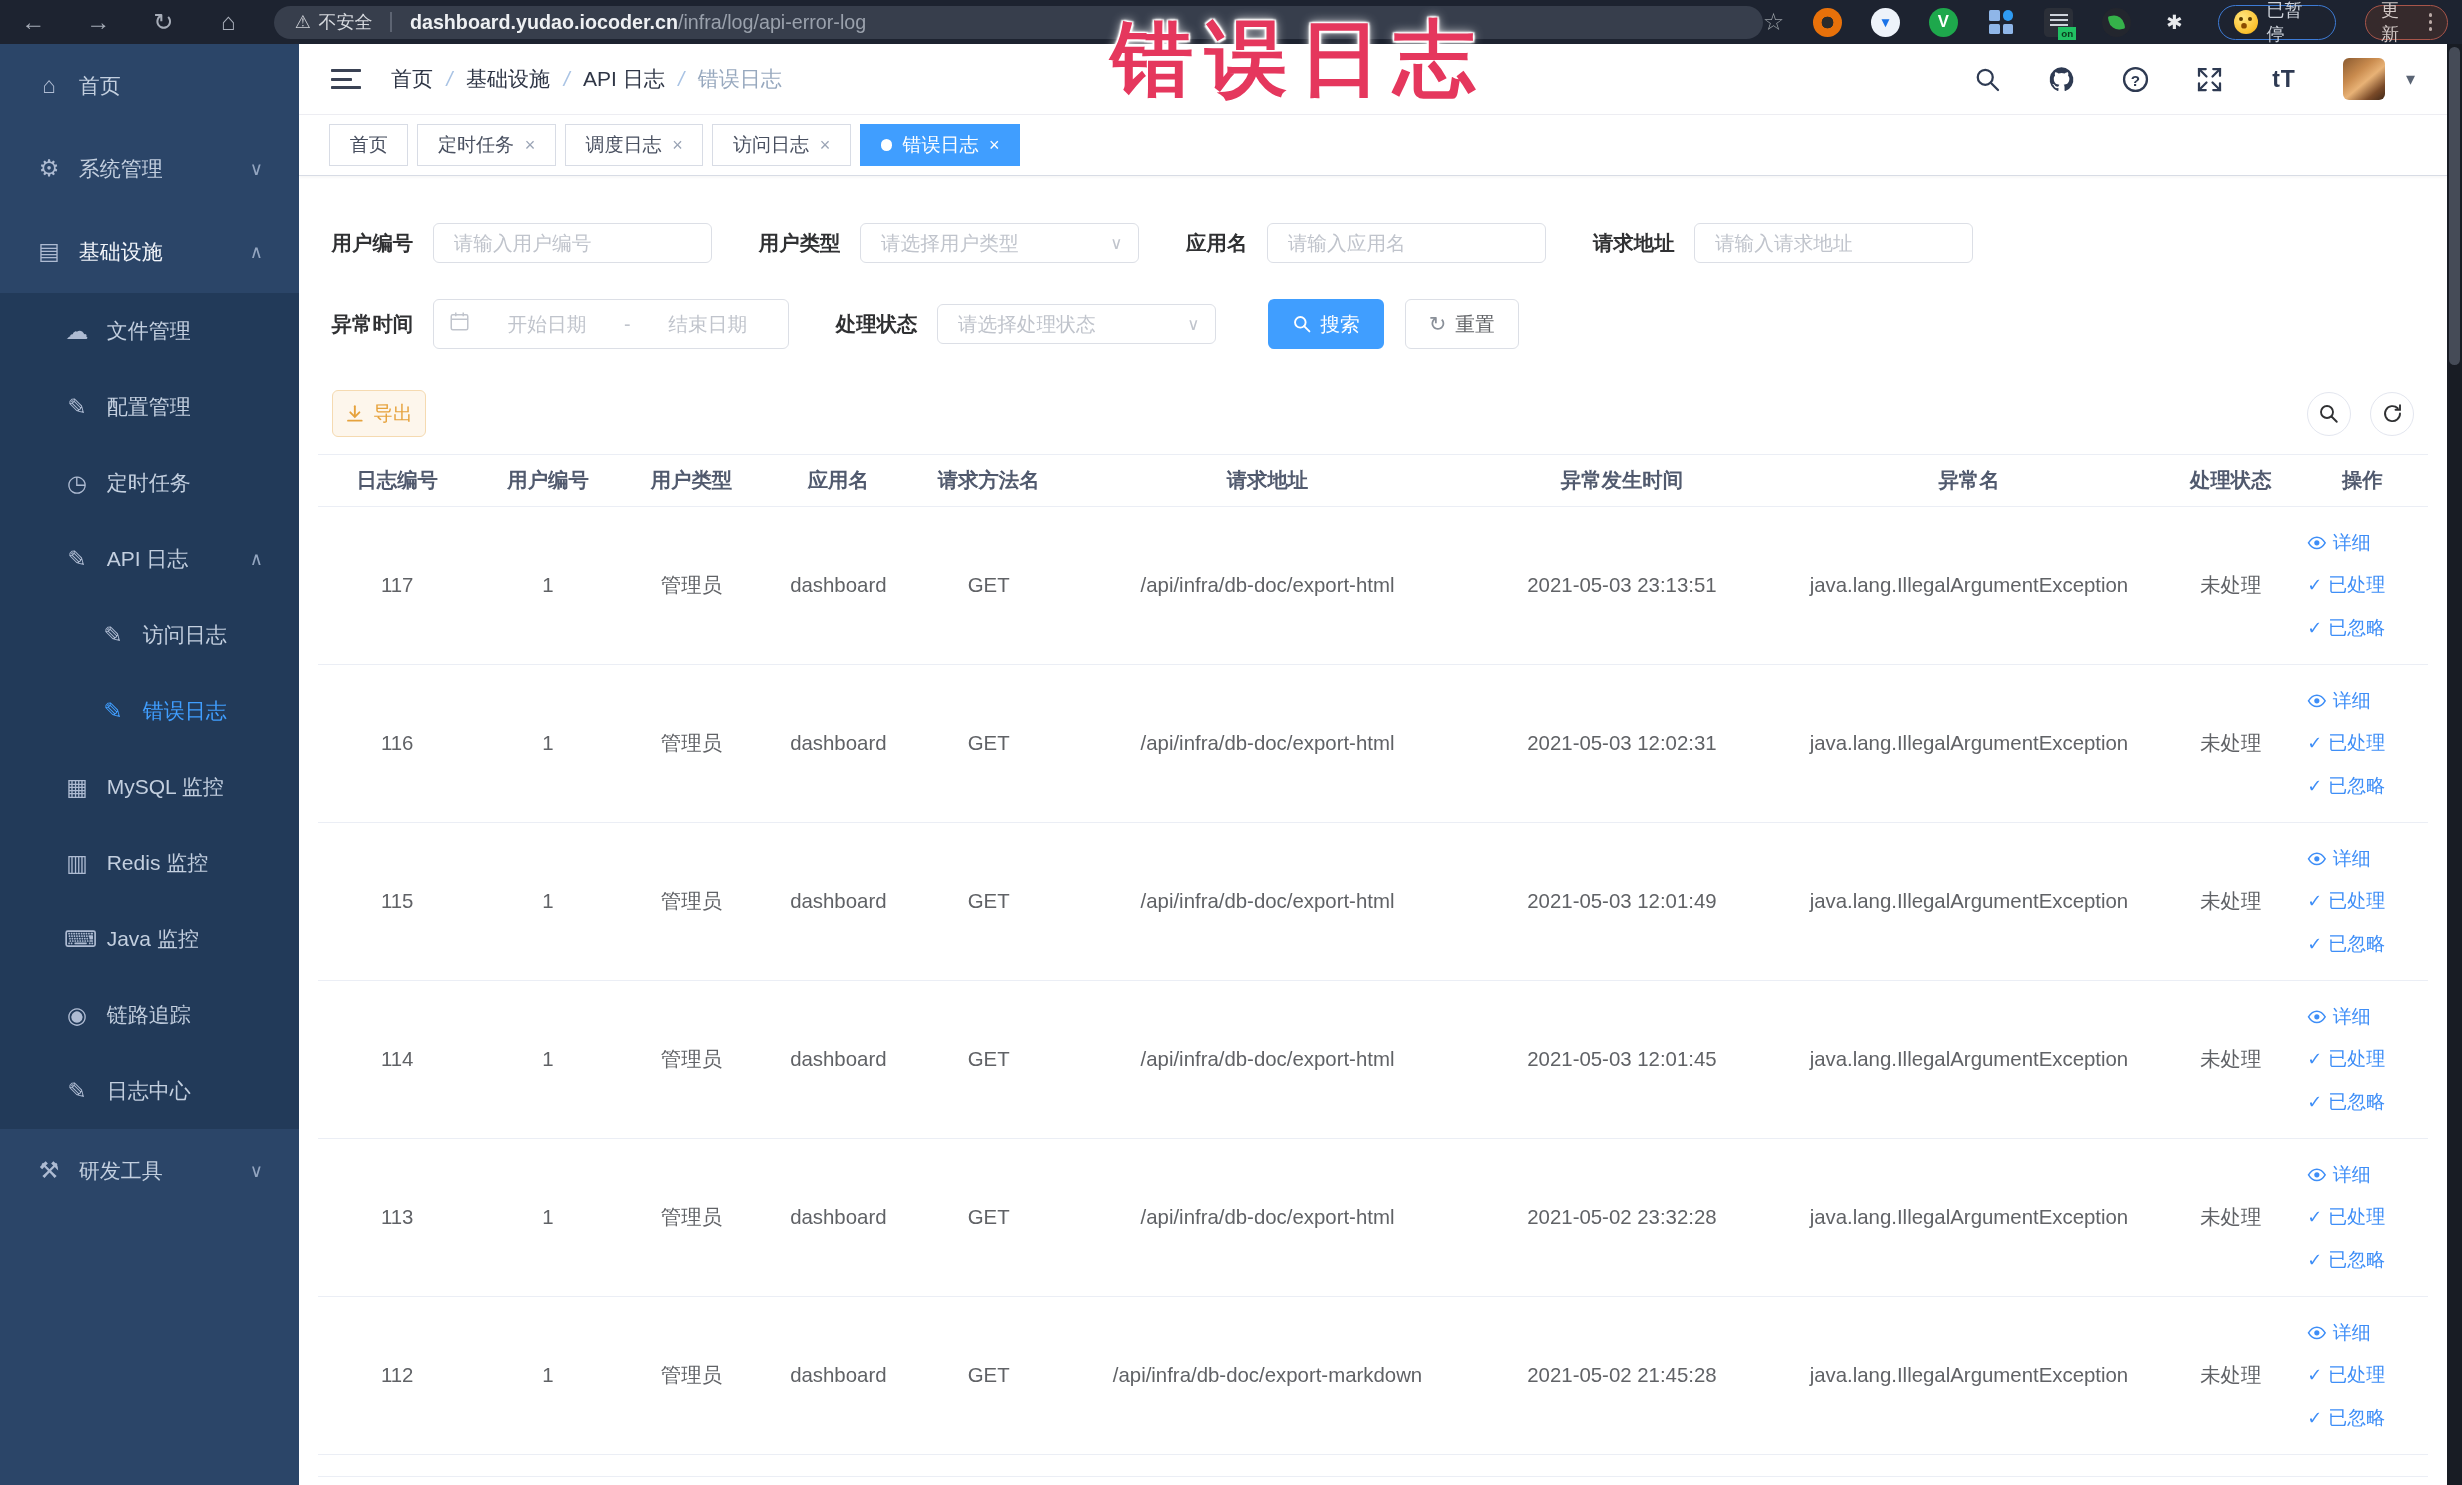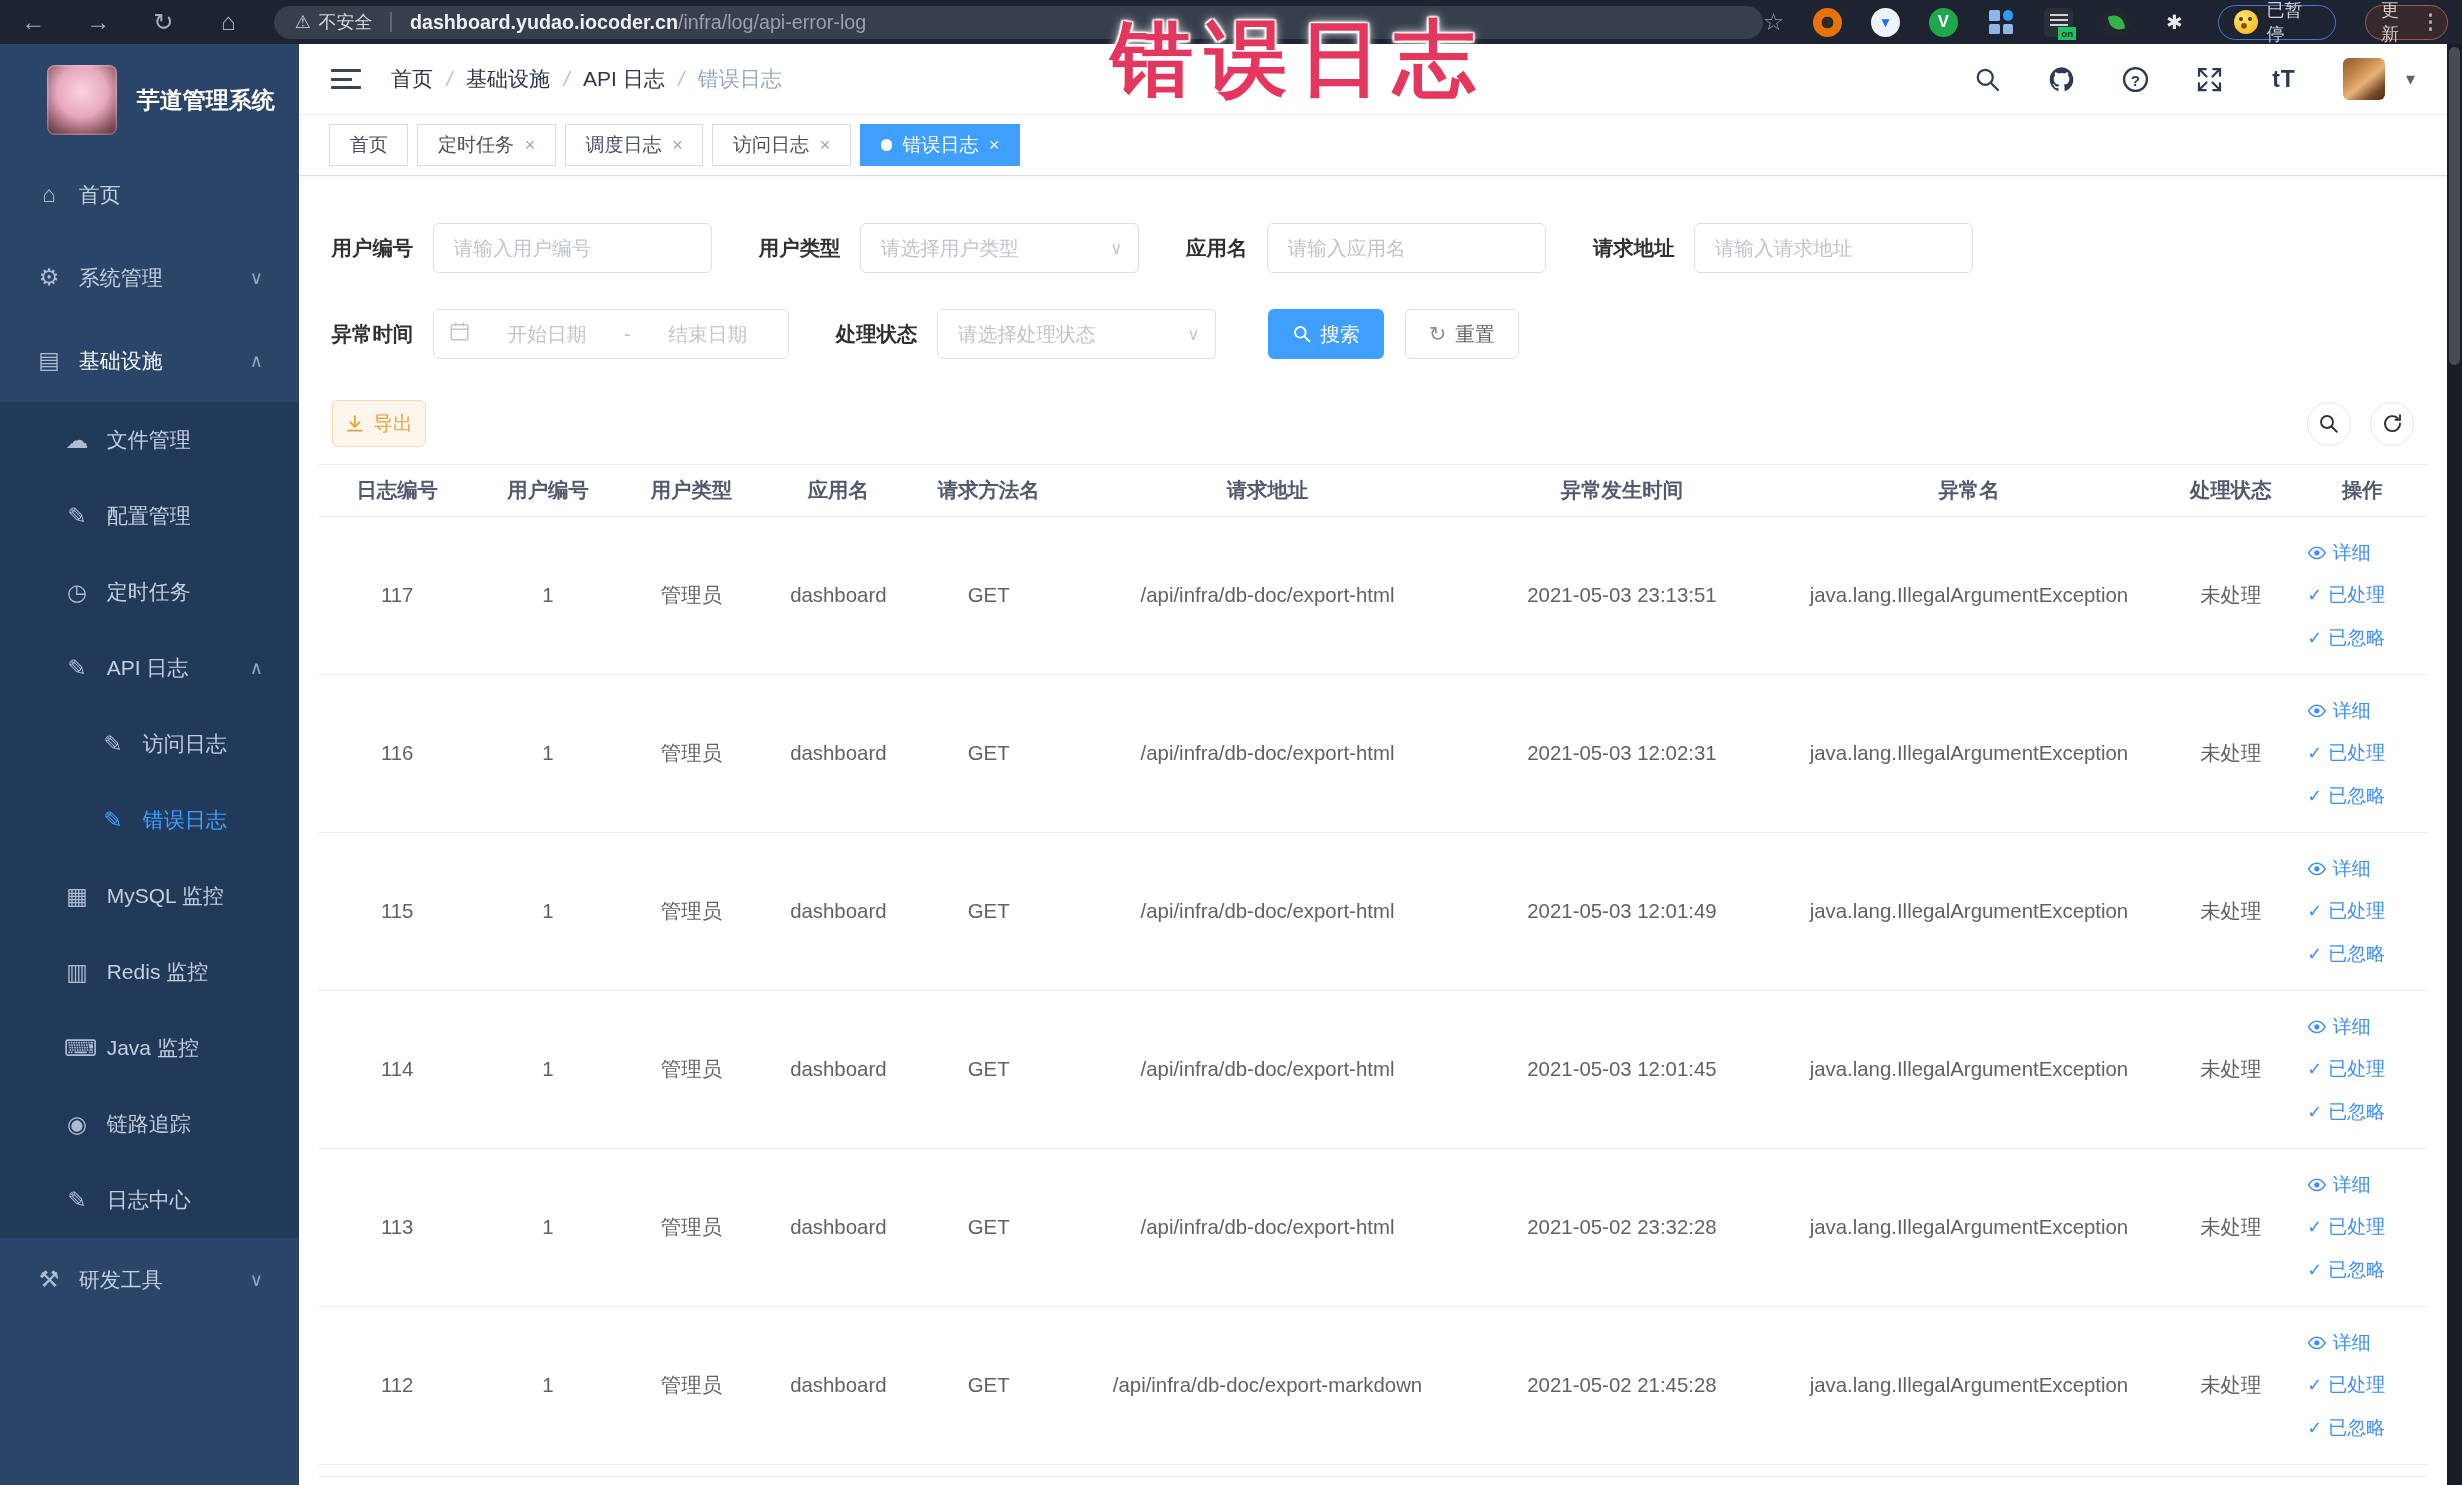--- a/index.html
+++ b/index.html
@@ -95,21 +95,21 @@
 
   .content { flex:1; padding:0 19px; position:relative; }
 
   
   .frow { display:flex; align-items:center; margin-left:13.6px; }
   .frow1 { margin-top:47px; }
   .frow2 { margin-top:36px; }
   .ffield { display:flex; align-items:center; margin-right:47px; }
   .flabel { font-weight:bold; color:#303133; margin-right:19.7px; white-space:nowrap; }
   .fbox { position:relative; }
-  .fbox input { width:279px; height:50px; border:0.8px solid #dcdfe6; border-radius:6px; padding:0 19.7px; font-size:19.7px; color:#606266; outline:none; font-family:inherit; }
+  .fbox input { width:279px; height:40px; border:0.8px solid #dcdfe6; border-radius:6px; padding:0 19.7px; font-size:19.7px; color:#606266; outline:none; font-family:inherit; }
   .fbox input::placeholder { color:#c0c4cc; }
   .fbox .sel-caret { position:absolute; right:16.7px; top:50%; transform:translateY(-50%); color:#c0c4cc; font-size:16.7px; pointer-events:none; }
   .datebox { width:356px; height:50px; border:0.8px solid #dcdfe6; border-radius:6px; display:flex; align-items:center; padding:0 15px; gap:12px; }
   .cal-ico { color:#c0c4cc; flex-shrink:0; }
   .dph { color:#c0c4cc; font-size:19.7px; flex:1; text-align:center; }
   .dsep { color:#c0c4cc; font-size:19.7px; }
   .btn { height:50px; border-radius:6px; display:inline-flex; align-items:center; justify-content:center; gap:9px; font-size:19.7px; cursor:pointer; border:0.8px solid transparent; padding:13px 23px; }
   .btn-search { background:#409eff; color:#fff; margin-left:4.5px; }
   .btn-reset { background:#fff; border-color:#dcdfe6; color:#606266; margin-left:21px; }
   .btn-reset .ric { font-size:21px; color:#8a9099; }
@@ -190,24 +190,20 @@
           </span>
       </span>
     </div>
   </div>
 
   <div class="watermark">错误日志</div>
 
   <div class="app">
 
     <div class="sidebar">
-      <div class="logo-row">
-        <div class="logo-img"></div>
-        <div class="logo-title">芋道管理系统</div>
-      </div>
       <div>
 
           <div class="menu-item">
             <span class="mi-icon">⌂</span>
             <span>首页</span>
 
           </div>
 
           <div class="menu-item">
             <span class="mi-icon">⚙</span>

